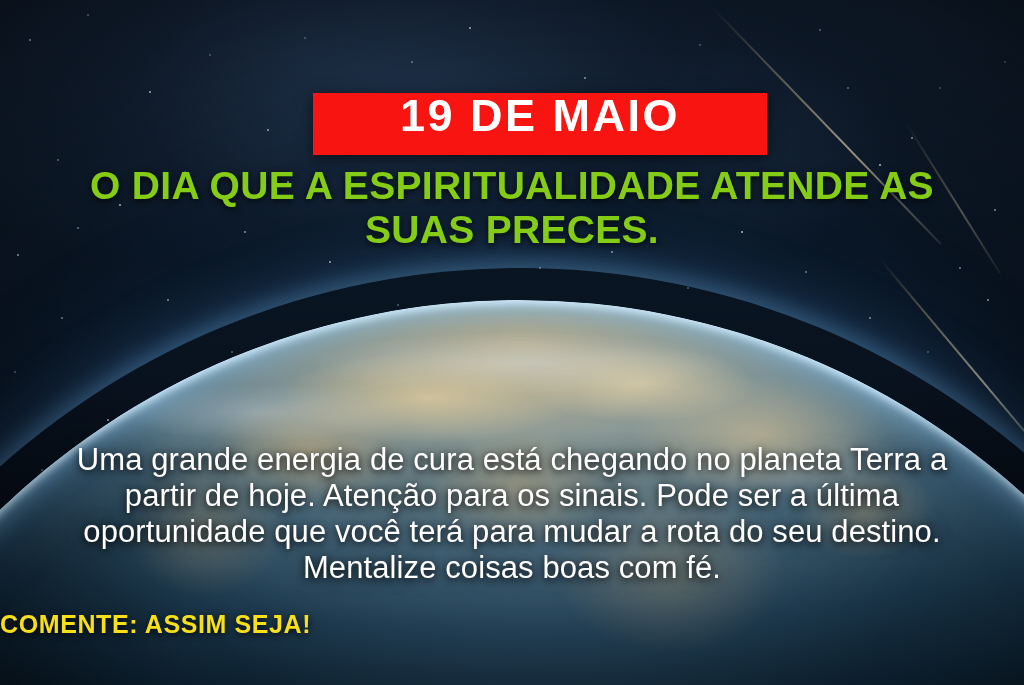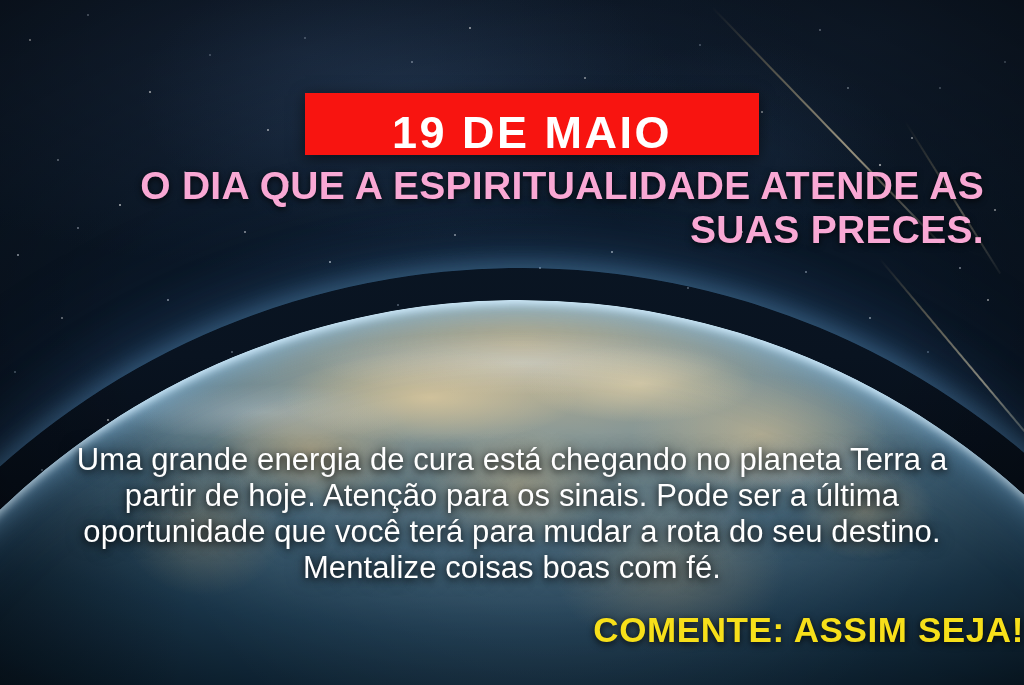--- a/index.html
+++ b/index.html
@@ -182,46 +182,46 @@
 
   
   .content {
     position: absolute;
     inset: 0;
     z-index: 5;
   }
 
   .date-banner {
     position: absolute;
-    left: 305px;
+    left: 313px;
     top: 93px;
     width: 454px;
     height: 62px;
     background: #F81410;
     display: flex;
-    align-items: flex-end;
+    align-items: flex-start;
     justify-content: center;
     box-shadow: 0 3px 14px rgba(0,0,0,0.55);
   }
   .date-banner span {
     color: #FFFFFF;
     font-size: 45px;
     font-weight: bold;
     letter-spacing: 2.5px;
     line-height: 1;
     white-space: nowrap;
   }
 
   .headline {
     position: absolute;
     left: 0;
     right: 0;
     top: 164px;
-    text-align: right;
-    color: #f9a8d4;
+    text-align: center;
+    color: #84cc16;
     font-size: 39px;
     font-weight: bold;
     line-height: 1.12;
     letter-spacing: 0.3px;
     text-shadow: 0 2px 6px rgba(0,0,0,0.75);
     padding: 0 40px;
   }
 
   .body-copy {
     position: absolute;
@@ -236,23 +236,23 @@
     letter-spacing: 0.1px;
     text-shadow: 0 2px 7px rgba(0,0,0,0.85), 0 0 18px rgba(0,0,0,0.55);
     padding: 0 52px;
   }
 
   .cta {
     position: absolute;
     left: 0;
     right: 0;
     top: 612px;
-    text-align: right;
+    text-align: left;
     color: #F7DF1A;
-    font-size: 35px;
+    font-size: 25px;
     font-weight: bold;
     letter-spacing: 0.6px;
     line-height: 1;
     text-shadow: 0 2px 7px rgba(0,0,0,0.85);
   }
 </style>
 </head>
 <body>
 
 <div id="poster">

